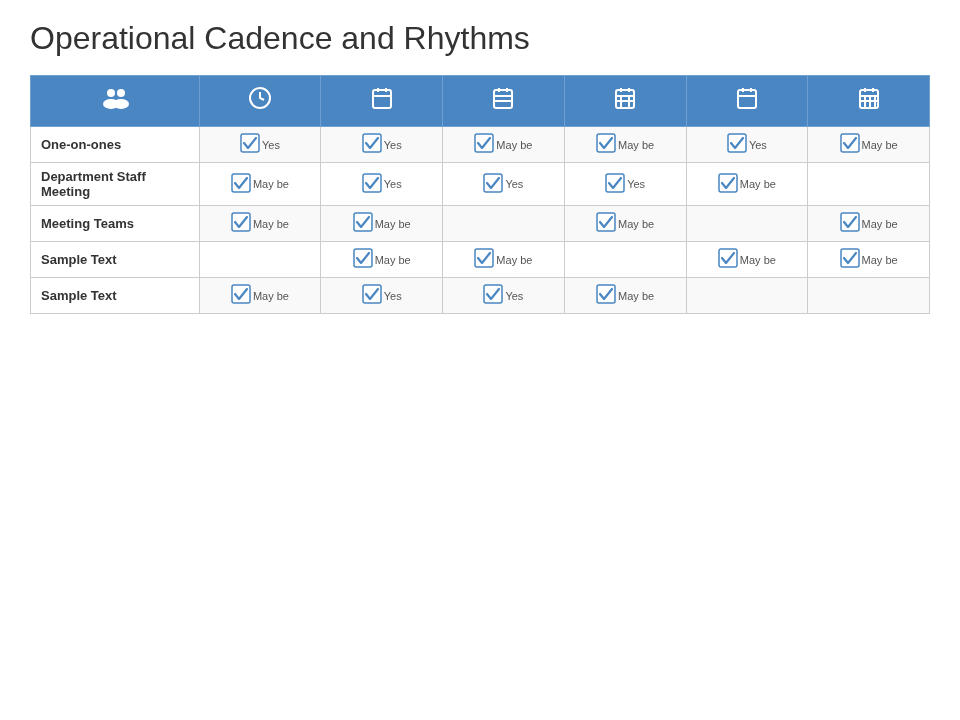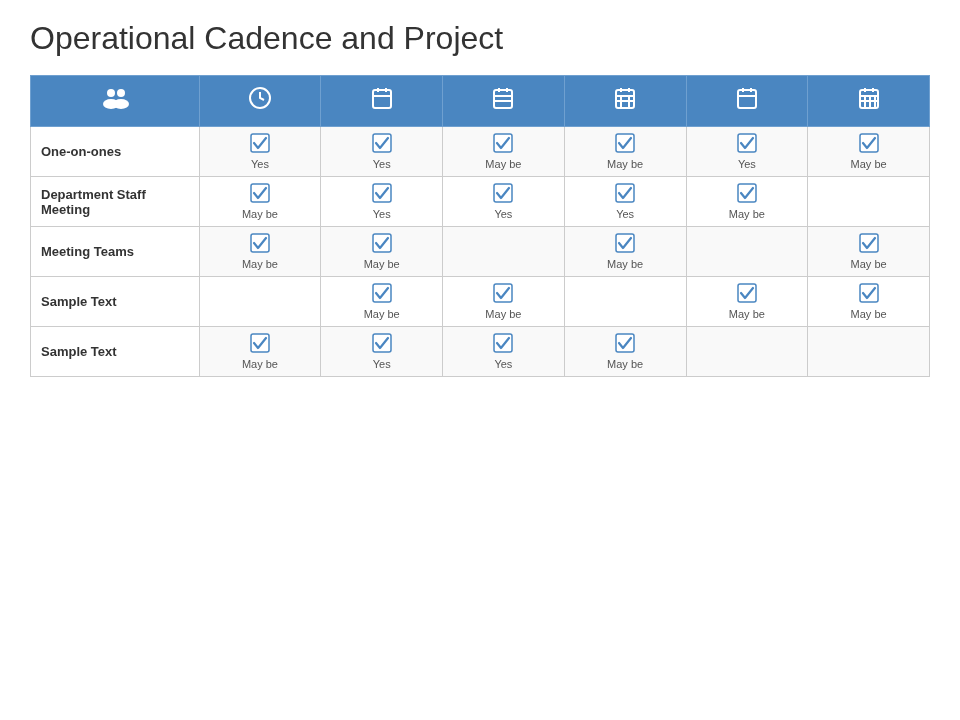--- a/index.html
+++ b/index.html
@@ -60,39 +60,38 @@
       background: #fff;
     }
     .data-row:nth-child(odd) td:not(:first-child) {
       background: #f9f9f9;
     }
     .data-row:nth-child(even) td:not(:first-child) {
       background: #ffffff;
     }
     .cell-content {
       display: flex;
-      flex-direction: column;
       align-items: center;
       justify-content: center;
       gap: 2px;
     }
     .check-icon {
       color: #4a86c1;
       font-size: 18px;
       line-height: 1;
     }
     .cell-label {
       font-size: 11px;
       color: #555;
     }
   </style>
 </head>
 <body>
 
-<h1>Operational Cadence and Project</h1>
+<h1>Operational Cadence and Rhythms</h1>
 
 <table>
   <colgroup>
     <col style="width:18%">
     <col style="width:13%">
     <col style="width:13%">
     <col style="width:13%">
     <col style="width:13%">
     <col style="width:13%">
     <col style="width:13%">

